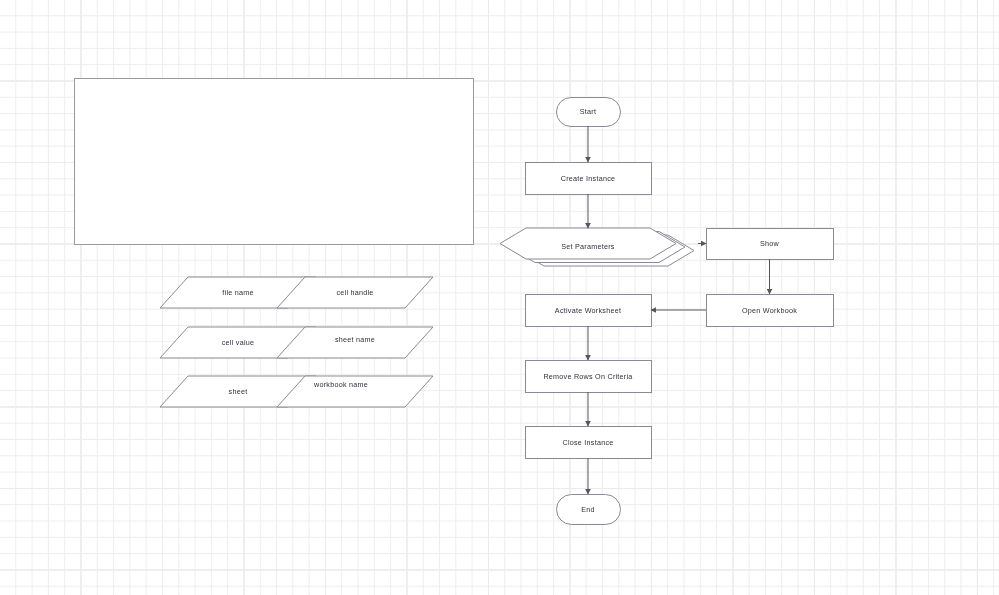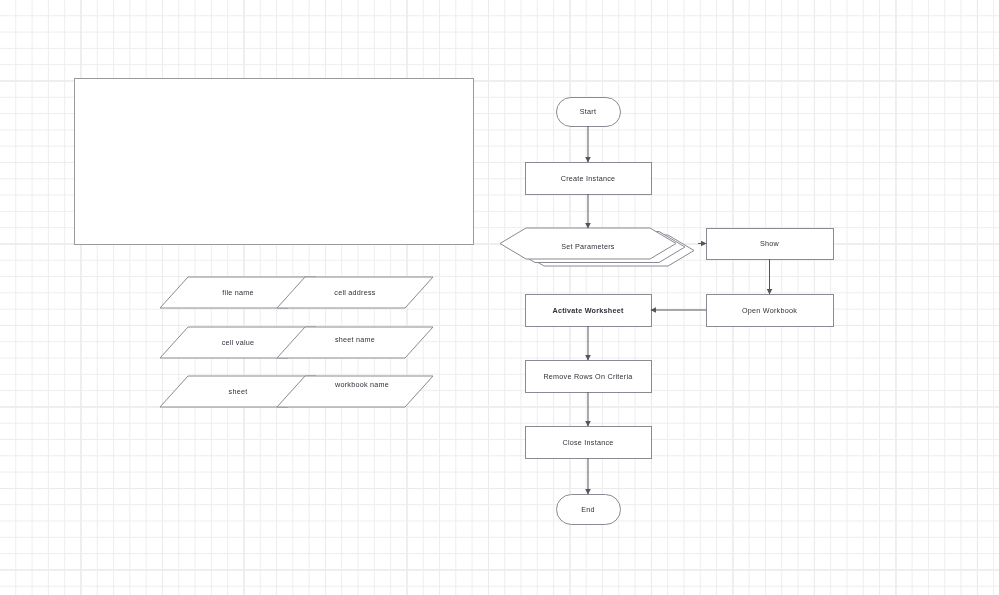--- a/index.html
+++ b/index.html
@@ -115,25 +115,25 @@
         <polygon points="305,376 433,376 405,407 277,407" fill="#ffffff" stroke="#8a8a93" stroke-width="1"></polygon>
       </g>
   </svg>
 
   <div id="labels-layer">
       <div class="node-label" style="left: 556px; top: 97px; width: 64px; height: 29px; color: rgb(47, 47, 56);">Start</div>
       <div class="node-label" style="left: 525px; top: 162px; width: 126px; height: 32px; color: rgb(47, 47, 56);">Create Instance</div>
       <div class="node-label" style="left: 500px; top: 228px; width: 176px; height: 37px; color: rgb(47, 47, 56);">Set Parameters</div>
       <div class="node-label" style="left: 706px; top: 228px; width: 127px; height: 31px; color: rgb(47, 47, 56);">Show</div>
       <div class="node-label" style="left: 706px; top: 294px; width: 127px; height: 32px; color: rgb(47, 47, 56);">Open Workbook</div>
-      <div class="node-label" style="left: 525px; top: 294px; width: 126px; height: 32px; color: rgb(47, 47, 56); font-weight: bold;">Activate Worksheet</div>
+      <div class="node-label" style="left: 525px; top: 294px; width: 126px; height: 32px; color: rgb(47, 47, 56);">Activate Worksheet</div>
       <div class="node-label" style="left: 525px; top: 360px; width: 126px; height: 32px; color: rgb(47, 47, 56);">Remove Rows On Criteria</div>
       <div class="node-label" style="left: 525px; top: 426px; width: 126px; height: 32px; color: rgb(47, 47, 56);">Close Instance</div>
       <div class="node-label" style="left: 556px; top: 494px; width: 64px; height: 30px; color: rgb(47, 47, 56);">End</div>
       <div class="node-label" style="left: 174px; top: 277px; width: 128px; height: 31px; color: rgb(47, 47, 56);">file name</div>
-      <div class="node-label" style="left: 291px; top: 277px; width: 128px; height: 31px; color: rgb(47, 47, 56);">cell address</div>
+      <div class="node-label" style="left: 291px; top: 277px; width: 128px; height: 31px; color: rgb(47, 47, 56);">cell handle</div>
       <div class="node-label" style="left: 174px; top: 327px; width: 128px; height: 31px; color: rgb(47, 47, 56);">cell value</div>
       <div class="node-label" style="left: 291px; top: 327px; width: 128px; height: 24px; color: rgb(47, 47, 56);">sheet name</div>
       <div class="node-label" style="left: 174px; top: 376px; width: 128px; height: 31px; color: rgb(47, 47, 56);">sheet</div>
-      <div class="node-label" style="left: 298px; top: 376px; width: 128px; height: 17px; color: rgb(47, 47, 56);">workbook name</div>
+      <div class="node-label" style="left: 277px; top: 376px; width: 128px; height: 17px; color: rgb(47, 47, 56);">workbook name</div>
     </div>
 
 </div>
 
 </body></html>

